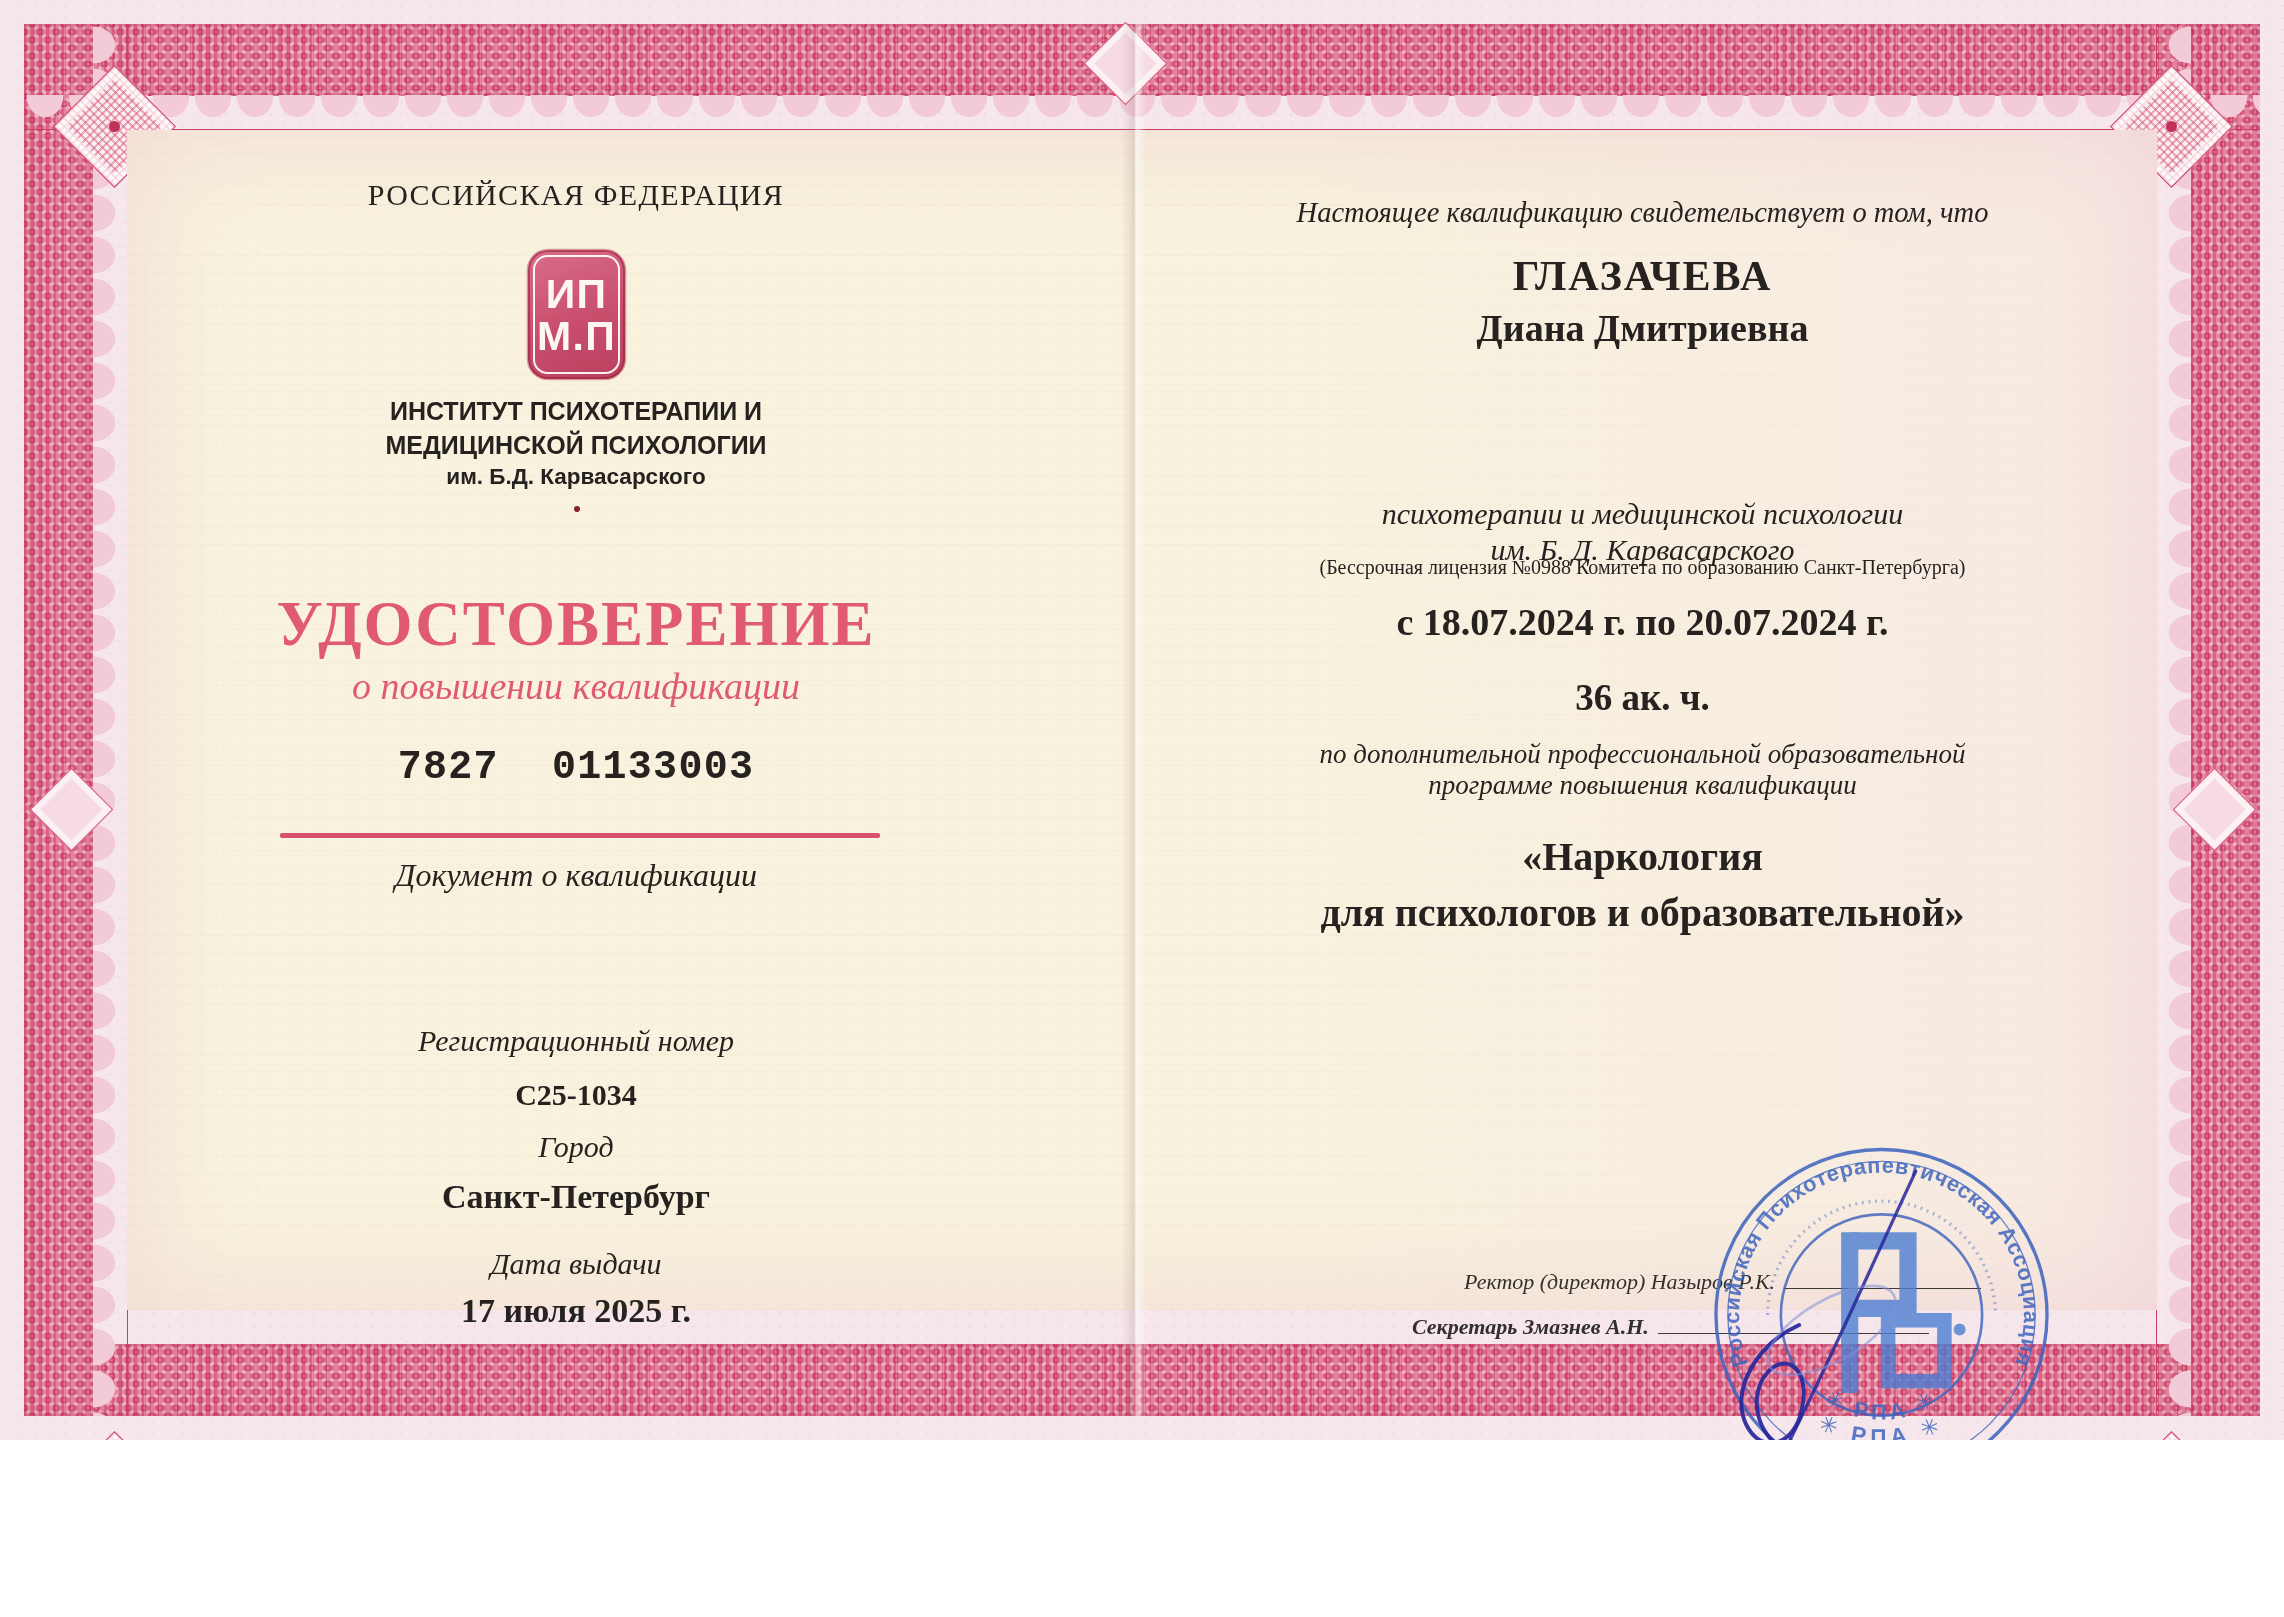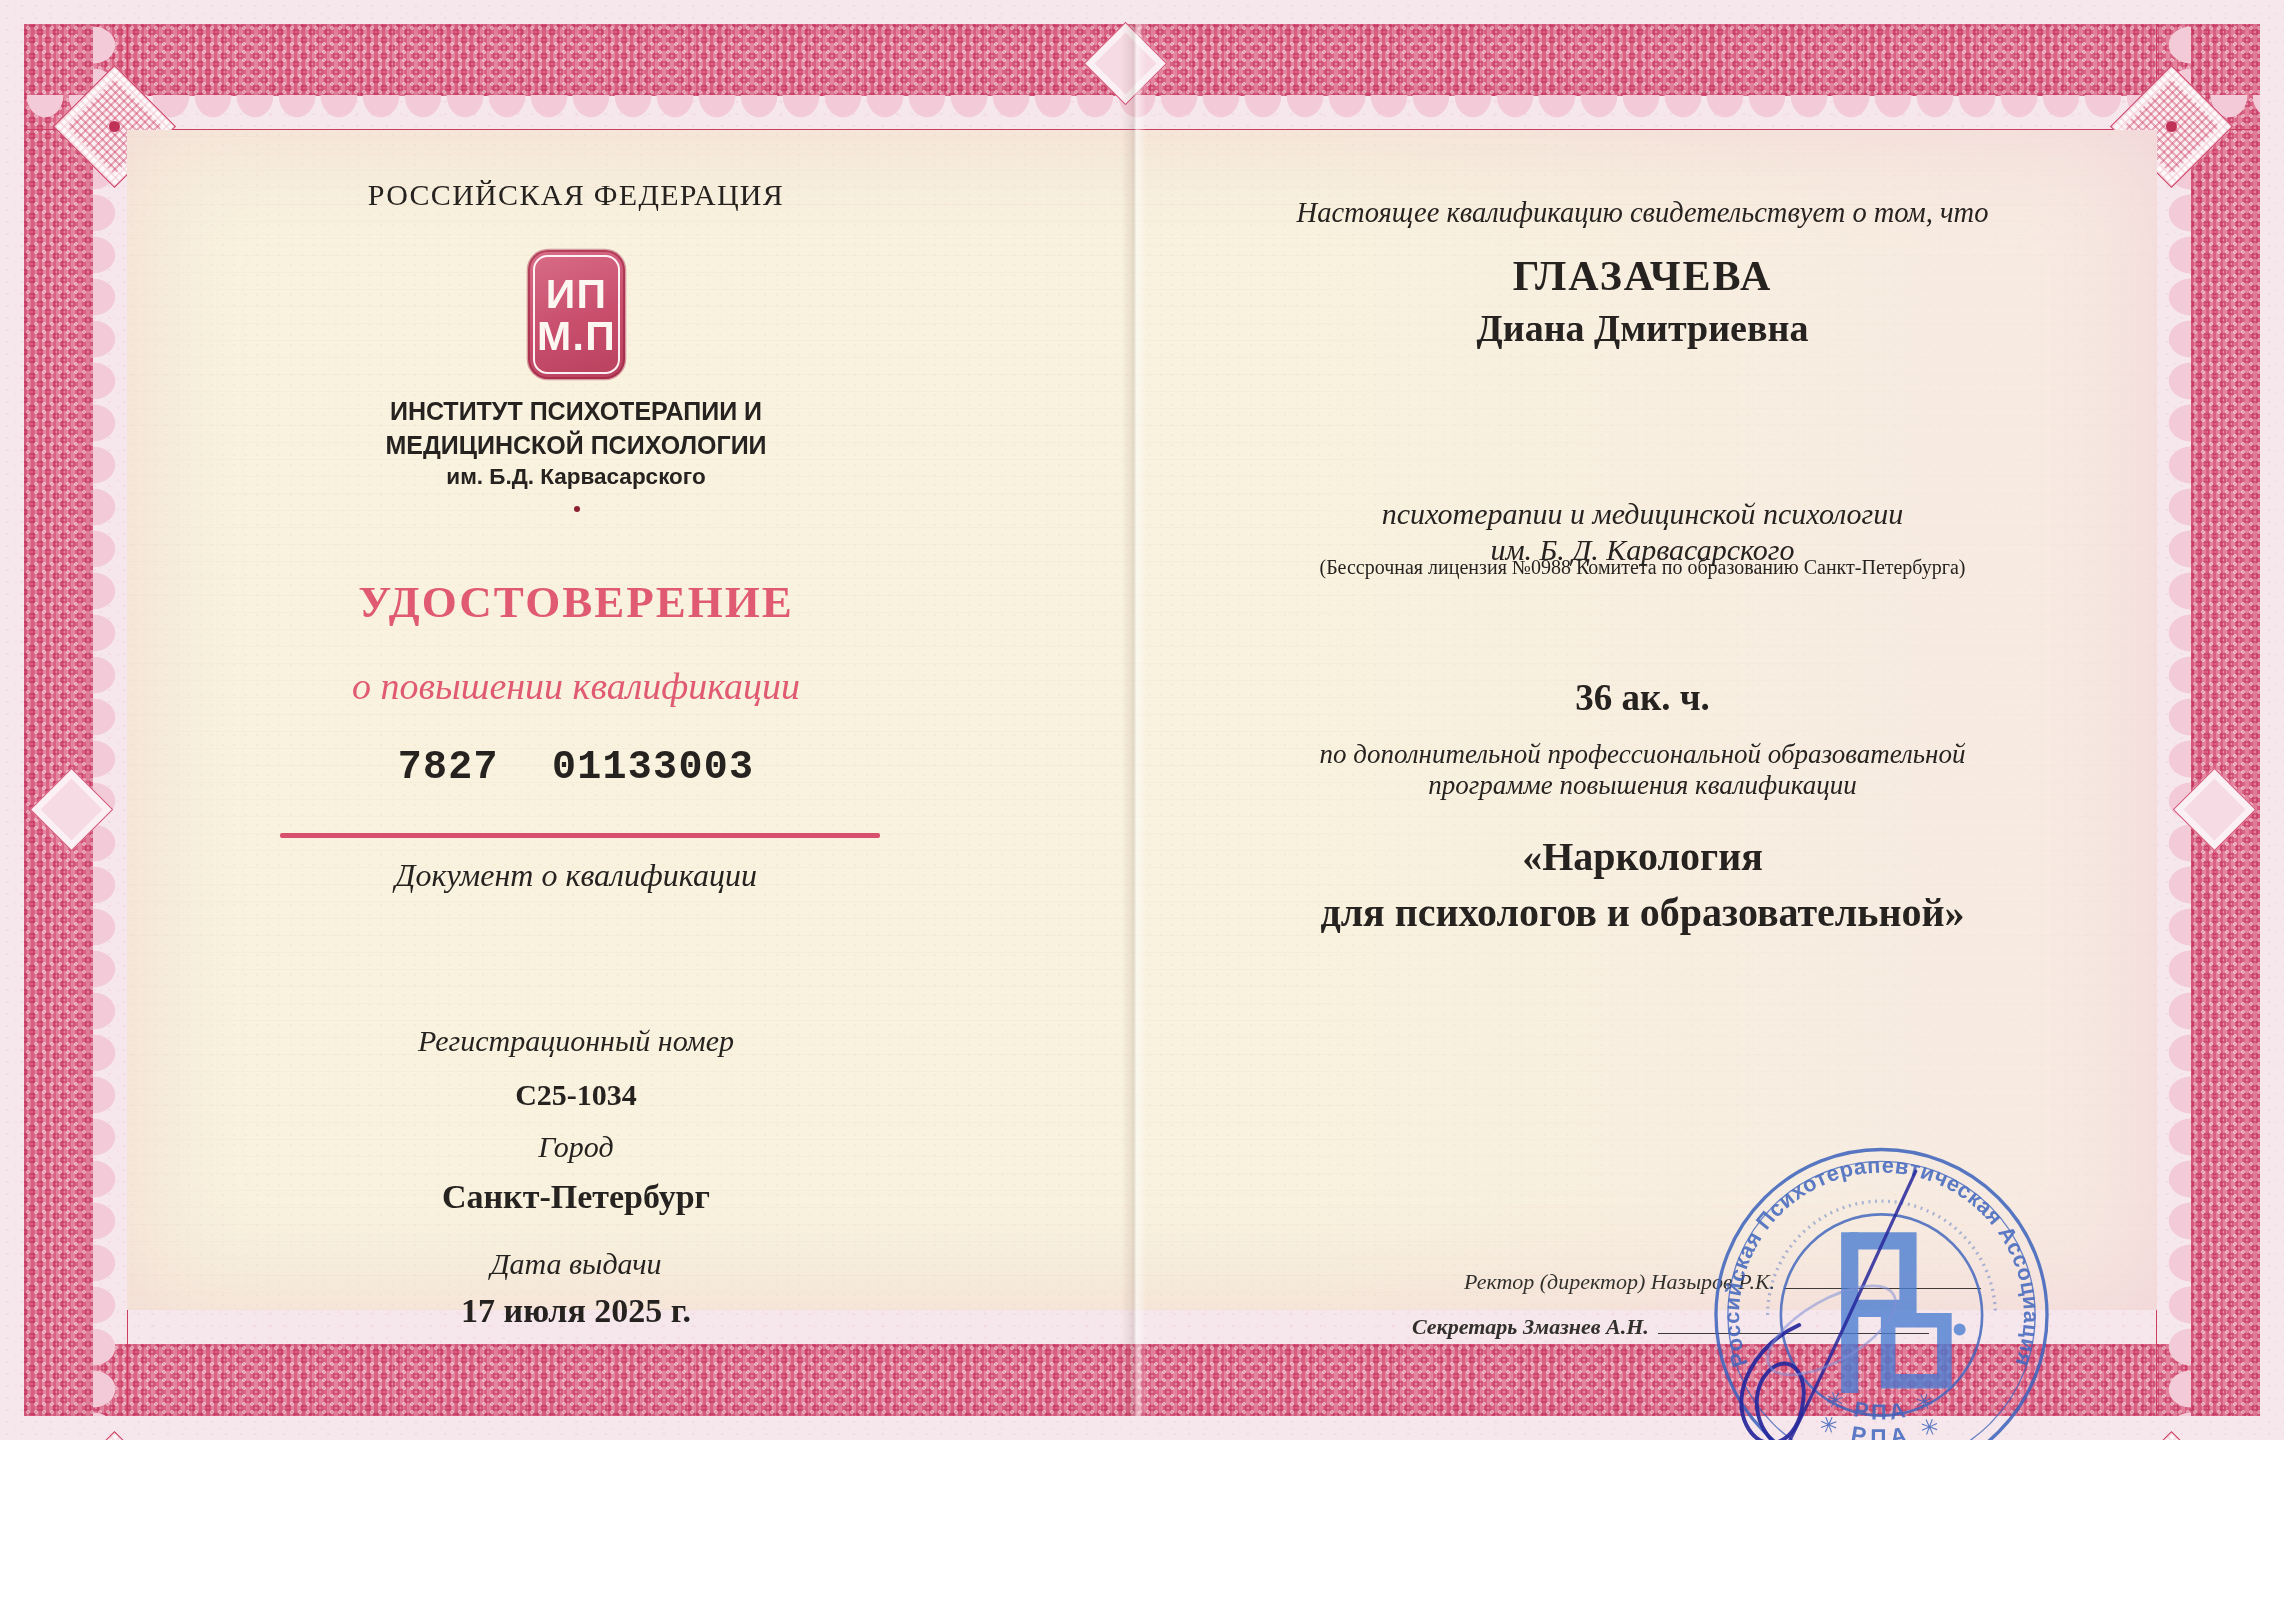--- a/index.html
+++ b/index.html
@@ -136,21 +136,21 @@
       <span>ИП</span>
       <span>М.П</span>
     </div>
   </div>
 
   <div class="abs colL ctr sans b" style="top:397px;font-size:25px;">ИНСТИТУТ ПСИХОТЕРАПИИ И</div>
   <div class="abs colL ctr sans b" style="top:431px;font-size:25px;">МЕДИЦИНСКОЙ ПСИХОЛОГИИ</div>
   <div class="abs colL ctr sans b" style="top:464px;font-size:22.5px;">им. Б.Д. Карвасарского</div>
   <div class="abs mini-dot"></div>
 
-  <div class="abs colL ctr b accent" style="top:576px;font-size:45px;letter-spacing:2px;">УДОСТОВЕРЕНИЕ</div>
+  <div class="abs colL ctr b accent" style="top:588px;font-size:63px;letter-spacing:2px;">УДОСТОВЕРЕНИЕ</div>
   <div class="abs colL ctr it accent" style="top:664px;font-size:38px;">о повышении квалификации</div>
 
   <div class="abs colL ctr mono b" style="top:745px;font-size:40px;letter-spacing:1.3px;display:flex;justify-content:center;gap:53px;">
     <span>7827</span>
     <span>01133003</span>
   </div>
 
   <div class="abs rule"></div>
 
   <div class="abs colL ctr it" style="top:857px;font-size:32px;">Документ о квалификации</div>
@@ -165,20 +165,21 @@
   <div class="abs colL ctr b" style="top:1292px;font-size:34px;">17 июля 2025 г.</div>
 
   <div class="abs colR ctr it" style="top:197px;font-size:28.5px;">Настоящее квалификацию свидетельствует о том, что</div>
   <div class="abs colR ctr b" style="top:252px;font-size:42px;letter-spacing:2px;">ГЛАЗАЧЕВА</div>
   <div class="abs colR ctr b" style="top:306px;font-size:38px;">Диана Дмитриевна</div>
 
   <div class="abs colR ctr it" style="top:497px;font-size:30px;">психотерапии и медицинской психологии</div>
   <div class="abs colR ctr it" style="top:533px;font-size:30px;">им. Б. Д. Карвасарского</div>
   <div class="abs colR ctr" style="top:556px;font-size:20px;">(Бессрочная лицензия №0988 Комитета по образованию Санкт-Петербурга)</div>
 
+  <div class="abs colR ctr b" style="top:600px;font-size:38px;">с 18.07.2024 г. по 20.07.2024 г.</div>
   <div class="abs colR ctr b" style="top:676px;font-size:37px;">36 ак. ч.</div>
 
   <div class="abs colR ctr it" style="top:739px;font-size:27px;">по дополнительной профессиональной образовательной</div>
   <div class="abs colR ctr it" style="top:770px;font-size:27px;">программе повышения квалификации</div>
 
   <div class="abs colR ctr b" style="top:833px;font-size:40px;">«Наркология</div>
   <div class="abs colR ctr b" style="top:889px;font-size:40px;">для психологов и образовательной»</div>
 
   <div class="sigrow" style="left:1464px;top:1269px;width:517px;">
     <span class="lbl">Ректор (директор) Назыров Р.К.</span>

